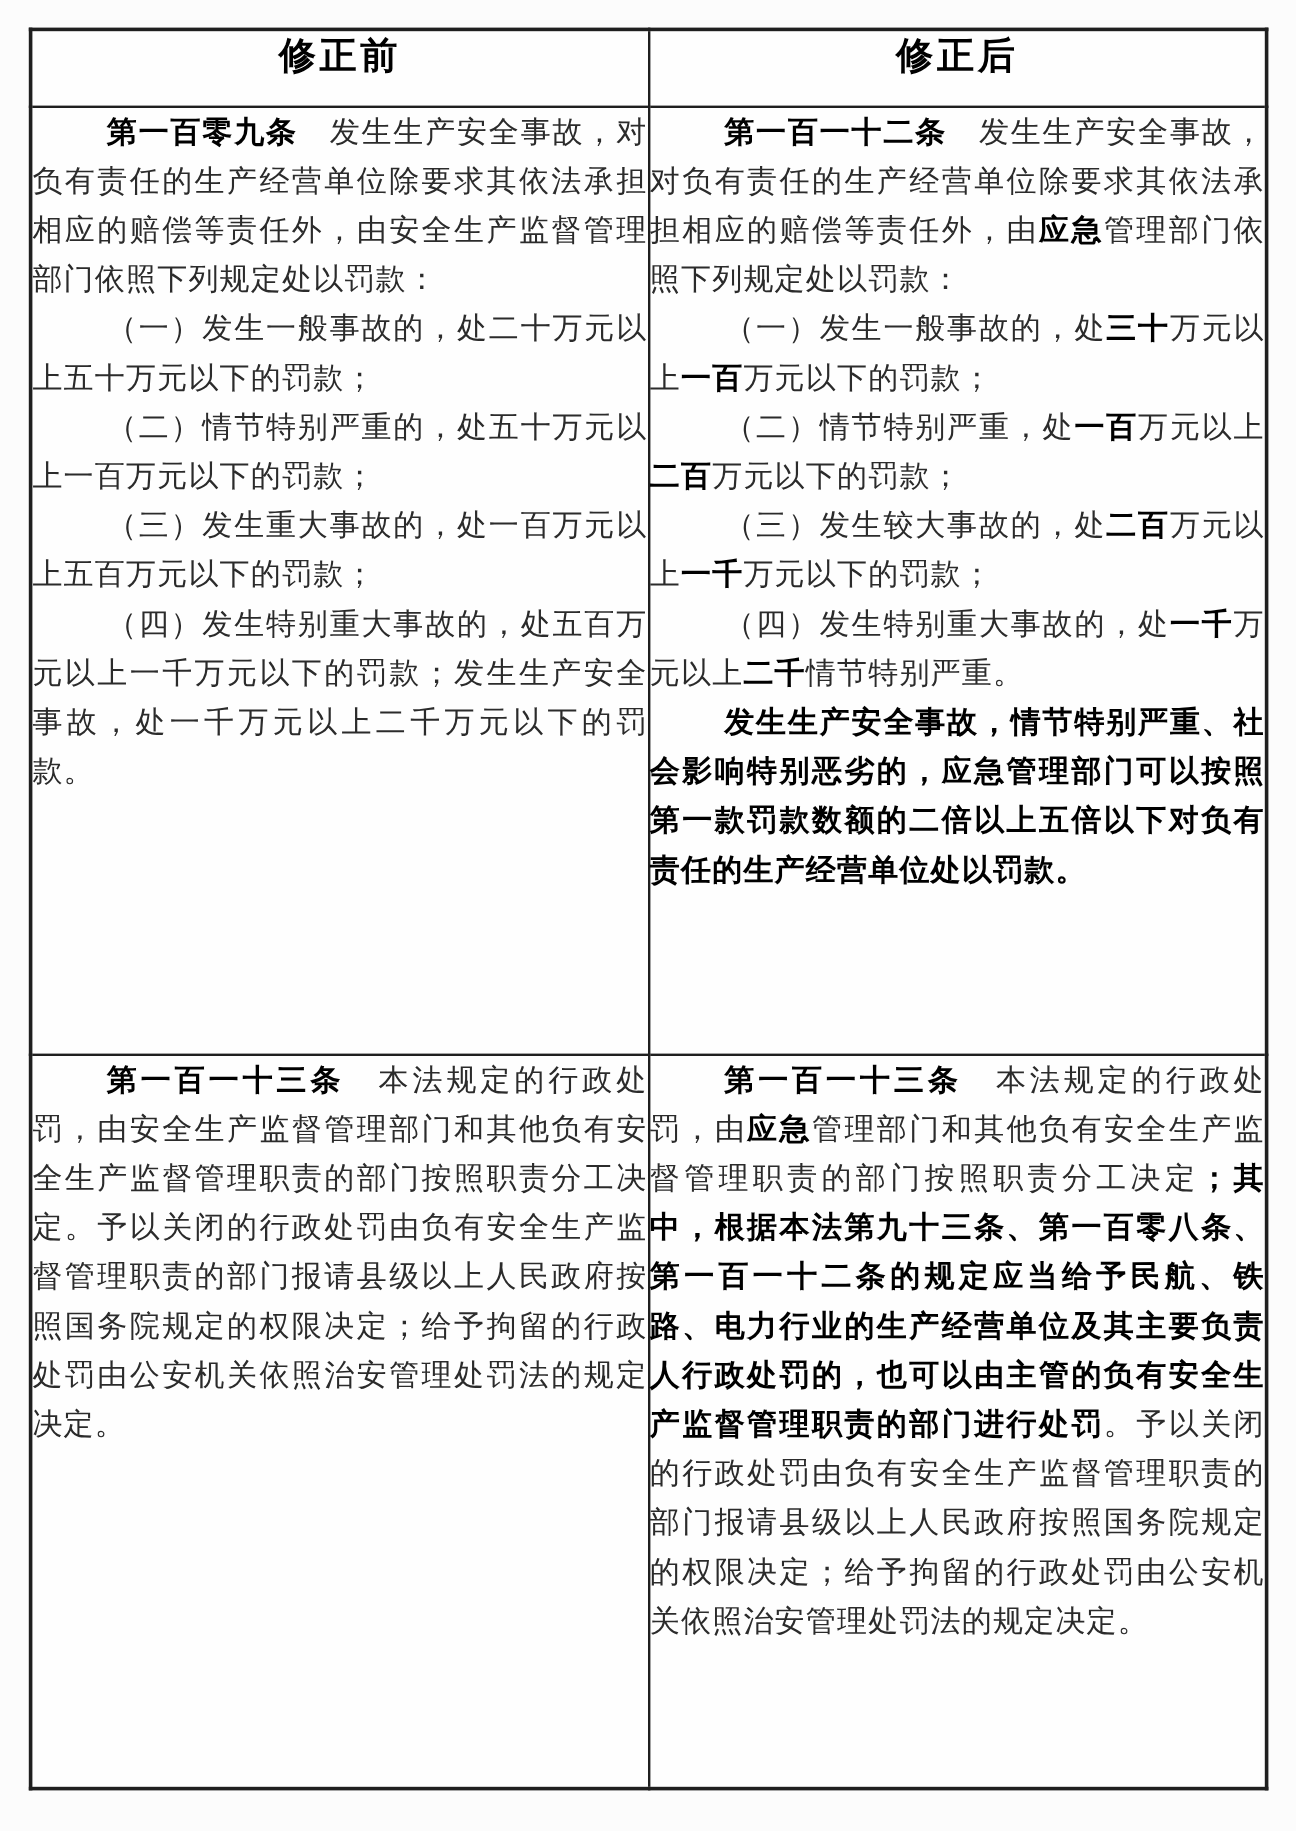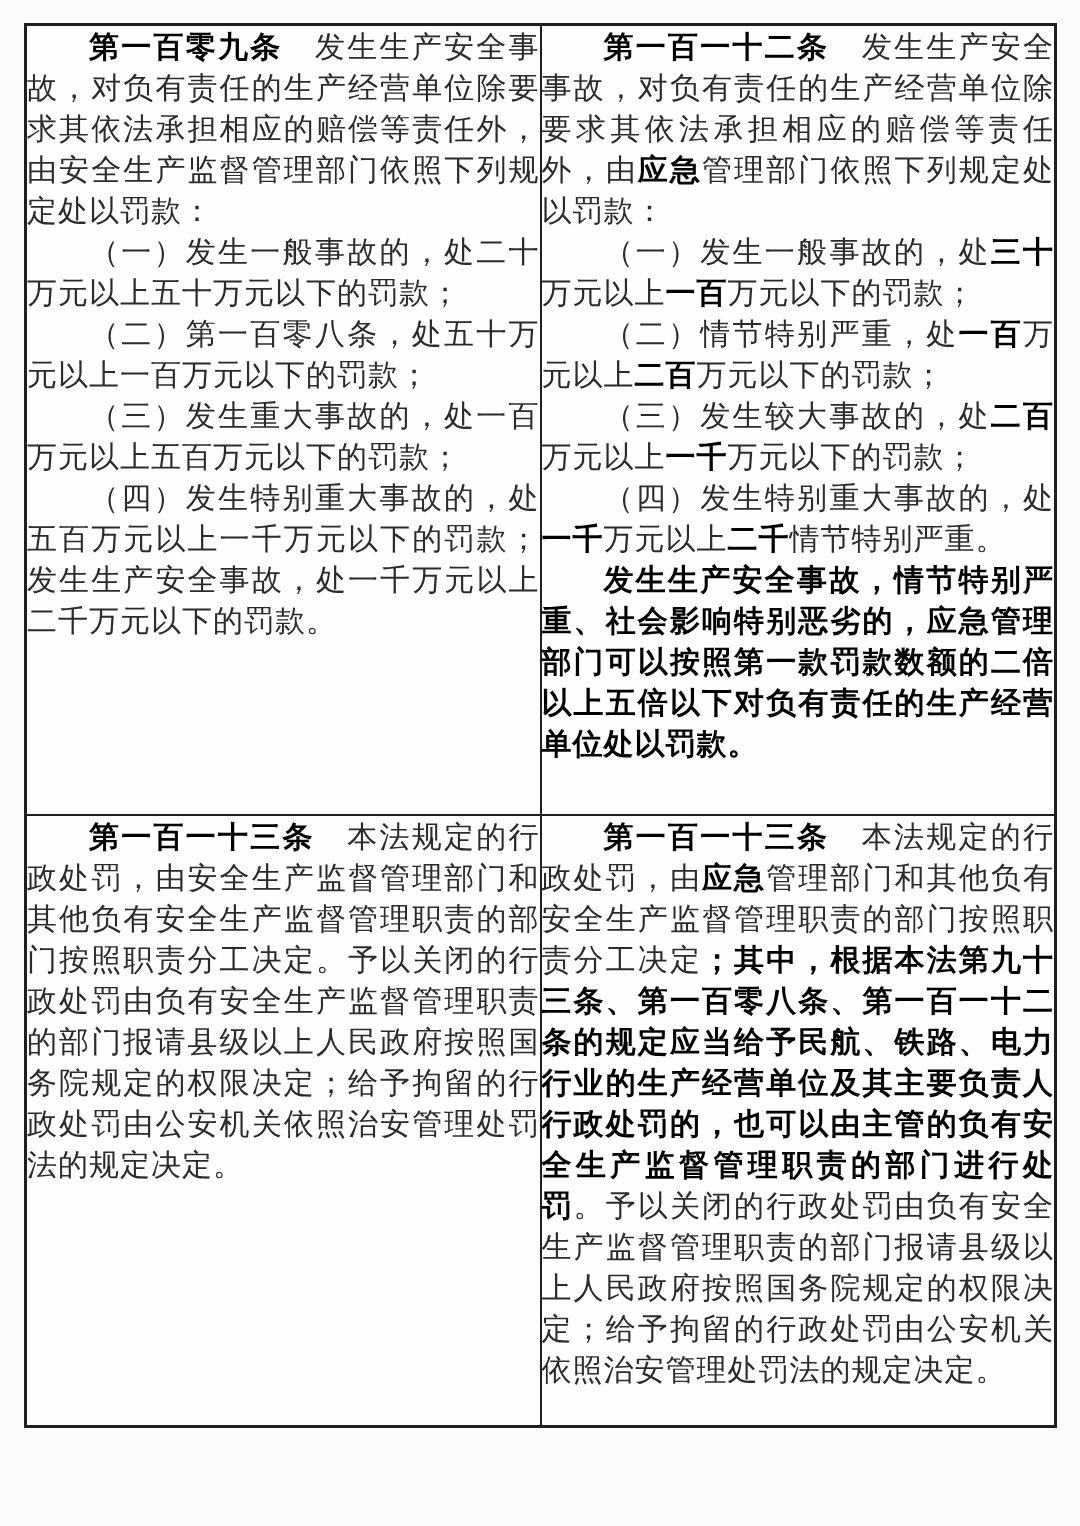--- a/index.html
+++ b/index.html
@@ -40,43 +40,47 @@
     vertical-align:middle;
     color:var(--em-color);
   }
   td.cell{
     padding:10px 26px 12px 26px;
   }
   tr.row-1 td.cell{height:790px;}
   tr.row-2 td.cell{height:612px;}
   p.para{
     margin:0;
-    font-size:30px;
+    font-size:25px;
     line-height:41px;
     letter-spacing:1px;
     text-indent:62px;
     text-align:justify;
     text-justify:inter-character;
   }
   p.para span.em{
     font-family:"Liberation Sans","DejaVu Sans",sans-serif;
     font-weight:700;
     color:var(--em-color);
   }
 </style>
 </head>
 <body>
 
 <table class="cmp">
   <tbody>
+    <tr class="row-header">
+      <th class="hdr">修正前</th>
+      <th class="hdr">修正后</th>
+    </tr>
     <tr class="row-1">
       <td class="cell">
           <p class="para"><span class="em">第一百零九条</span><span>　发生生产安全事故，对负有责任的生产经营单位除要求其依法承担相应的赔偿等责任外，由安全生产监督管理部门依照下列规定处以罚款：</span></p>
           <p class="para"><span>（一）发生一般事故的，处二十万元以上五十万元以下的罚款；</span></p>
-          <p class="para"><span>（二）第一百零八条，处五十万元以上一百万元以下的罚款；</span></p>
+          <p class="para"><span>（二）情节特别严重的，处五十万元以上一百万元以下的罚款；</span></p>
           <p class="para"><span>（三）发生重大事故的，处一百万元以上五百万元以下的罚款；</span></p>
           <p class="para"><span>（四）发生特别重大事故的，处五百万元以上一千万元以下的罚款；发生生产安全事故，处一千万元以上二千万元以下的罚款。</span></p>
         </td>
       <td class="cell">
           <p class="para"><span class="em">第一百一十二条</span><span>　发生生产安全事故，对负有责任的生产经营单位除要求其依法承担相应的赔偿等责任外，由</span><span class="em">应急</span><span>管理部门依照下列规定处以罚款：</span></p>
           <p class="para"><span>（一）发生一般事故的，处</span><span class="em">三十</span><span>万元以上</span><span class="em">一百</span><span>万元以下的罚款；</span></p>
           <p class="para"><span>（二）情节特别严重，处</span><span class="em">一百</span><span>万元以上</span><span class="em">二百</span><span>万元以下的罚款；</span></p>
           <p class="para"><span>（三）发生较大事故的，处</span><span class="em">二百</span><span>万元以上</span><span class="em">一千</span><span>万元以下的罚款；</span></p>
           <p class="para"><span>（四）发生特别重大事故的，处</span><span class="em">一千</span><span>万元以上</span><span class="em">二千</span><span>情节特别严重。</span></p>
           <p class="para"><span class="em">发生生产安全事故，情节特别严重、社会影响特别恶劣的，应急管理部门可以按照第一款罚款数额的二倍以上五倍以下对负有责任的生产经营单位处以罚款。</span></p>

